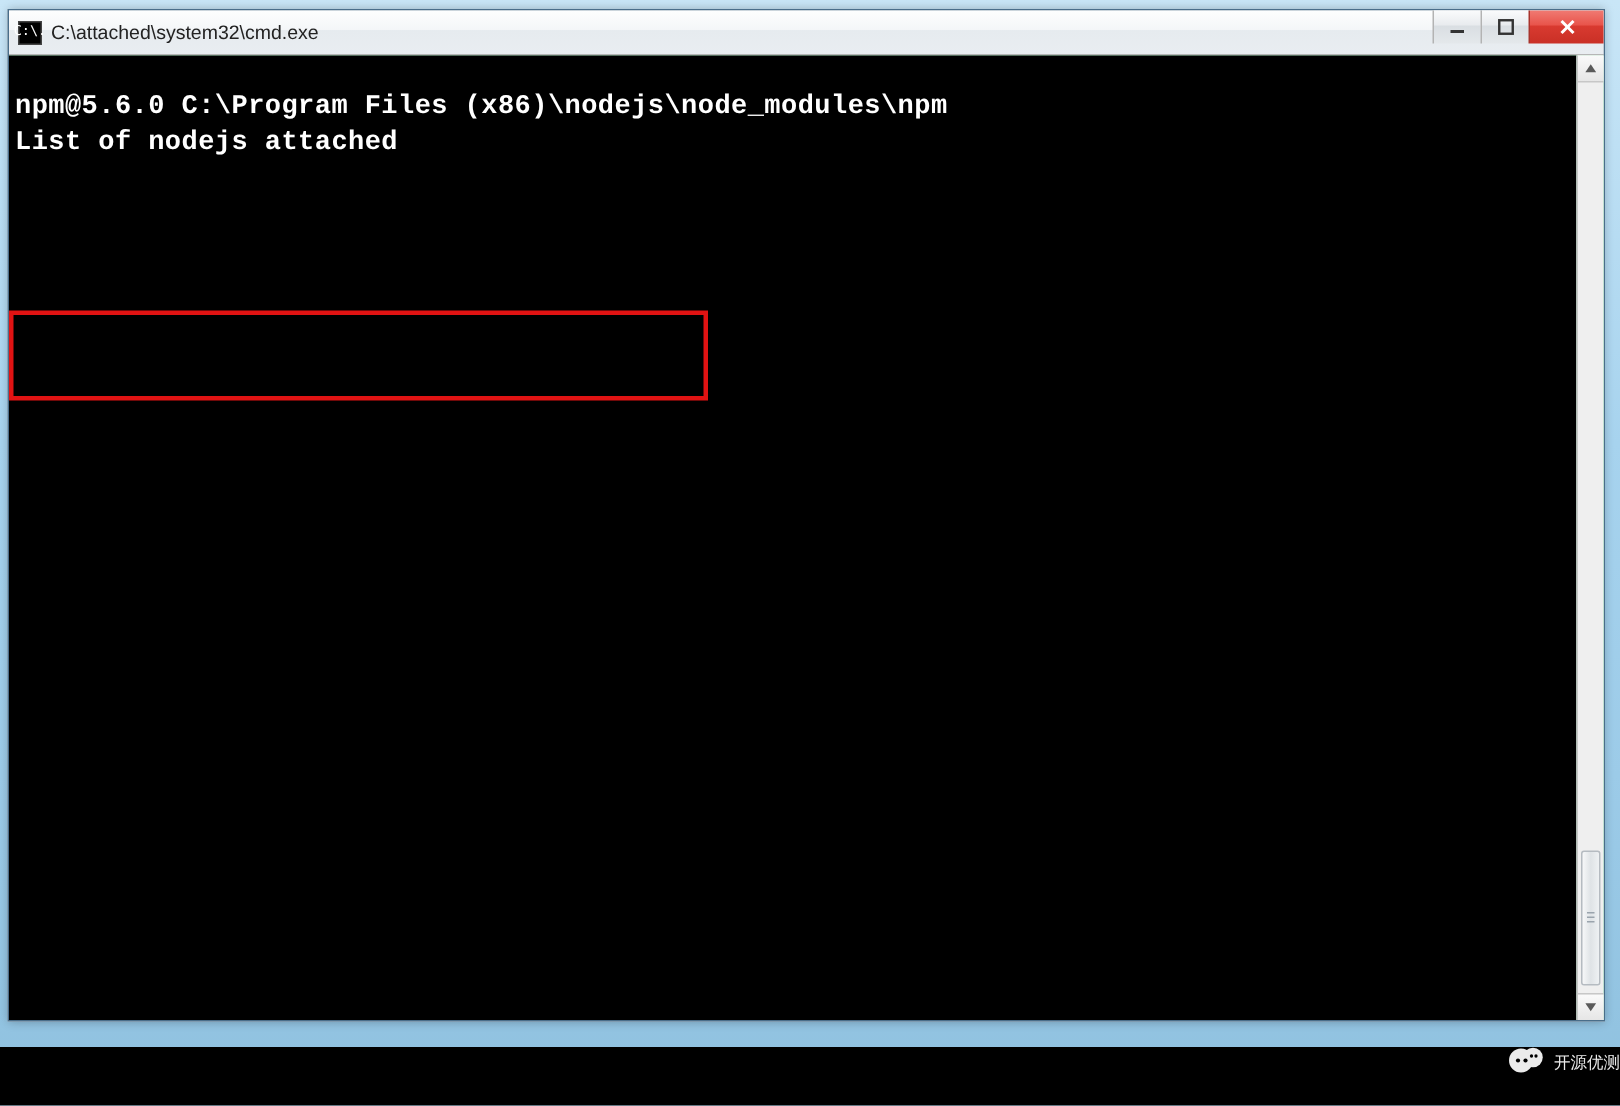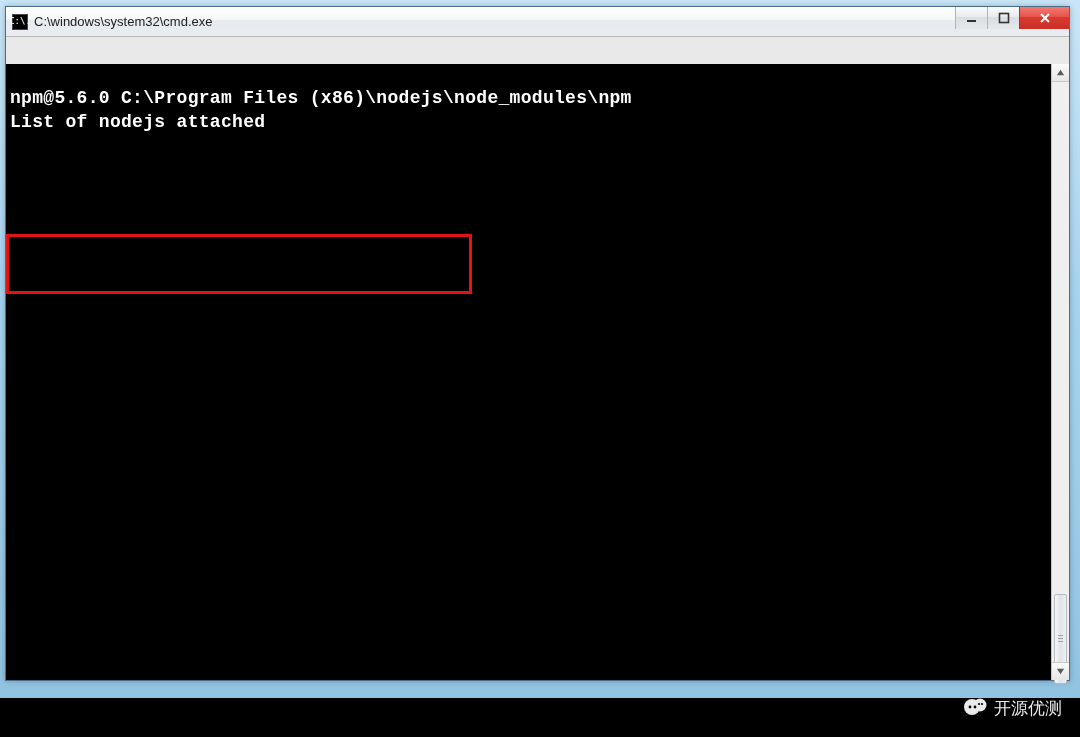--- a/index.html
+++ b/index.html
@@ -64,21 +64,20 @@
     border-left: 1px solid #a8342c;
     border-top-right-radius: 0;
   }
   .win-btn.close svg { width: 12px; height: 12px; }
 
   .client {
     position: absolute;
     top: 30px; left: 0; right: 0; bottom: 0;
     display: flex;
     background: #86efac;
-    margin-top: 27px;
   }
 
   .terminal {
     flex: 1;
     background: #000;
     padding: 22px 0 0 4px;
     color: #fff;
     font-family: "Consolas", "Courier New", monospace;
     font-size: 18px;
     line-height: 24px;
@@ -122,44 +121,44 @@
     content:"";
     position:absolute; left:3px; right:3px; top:50%; height:8px; transform:translateY(-50%);
     background:
       linear-gradient(#9aa4ad,#9aa4ad) 0 0/100% 1px no-repeat,
       linear-gradient(#9aa4ad,#9aa4ad) 0 3px/100% 1px no-repeat,
       linear-gradient(#9aa4ad,#9aa4ad) 0 6px/100% 1px no-repeat;
   }
 
   .watermark-chat {
     position: absolute;
-    right: 18px; bottom: 16px;
+    right: 0; bottom: 16px;
     display: flex; align-items: center;
     color: #fff;
-    font-size: 17px;
+    font-size: 11px;
     opacity: 0.92;
     text-shadow: 0 1px 2px rgba(0,0,0,0.5);
   }
   .watermark-chat .bubble-icon { margin-right: 6px; display:flex; }
   .bottom-strip {
     position: absolute;
     left: 0; right: 0; bottom: 0; height: 39px;
     background: #000;
   }
 </style>
 </head>
 <body>
 
 <div class="window">
 
   <div class="titlebar">
     <div class="titlebar-icon">
       <span class="cmd-glyph">C:\.</span>
     </div>
-    <span class="titlebar-text">C:\windows\system32\cmd.exe</span>
+    <span class="titlebar-text">C:\attached\system32\cmd.exe</span>
 
     <div class="window-controls">
       <div class="win-btn minimize">
         <svg viewBox="0 0 12 12">
             <rect x="1" y="8" width="9" height="2" fill="#333"></rect>
           </svg>
       </div>
       <div class="win-btn maximize">
         <svg viewBox="0 0 12 12">
             <rect x="1.5" y="1.5" width="9" height="9" fill="none" stroke="#333" stroke-width="1.6"></rect>

